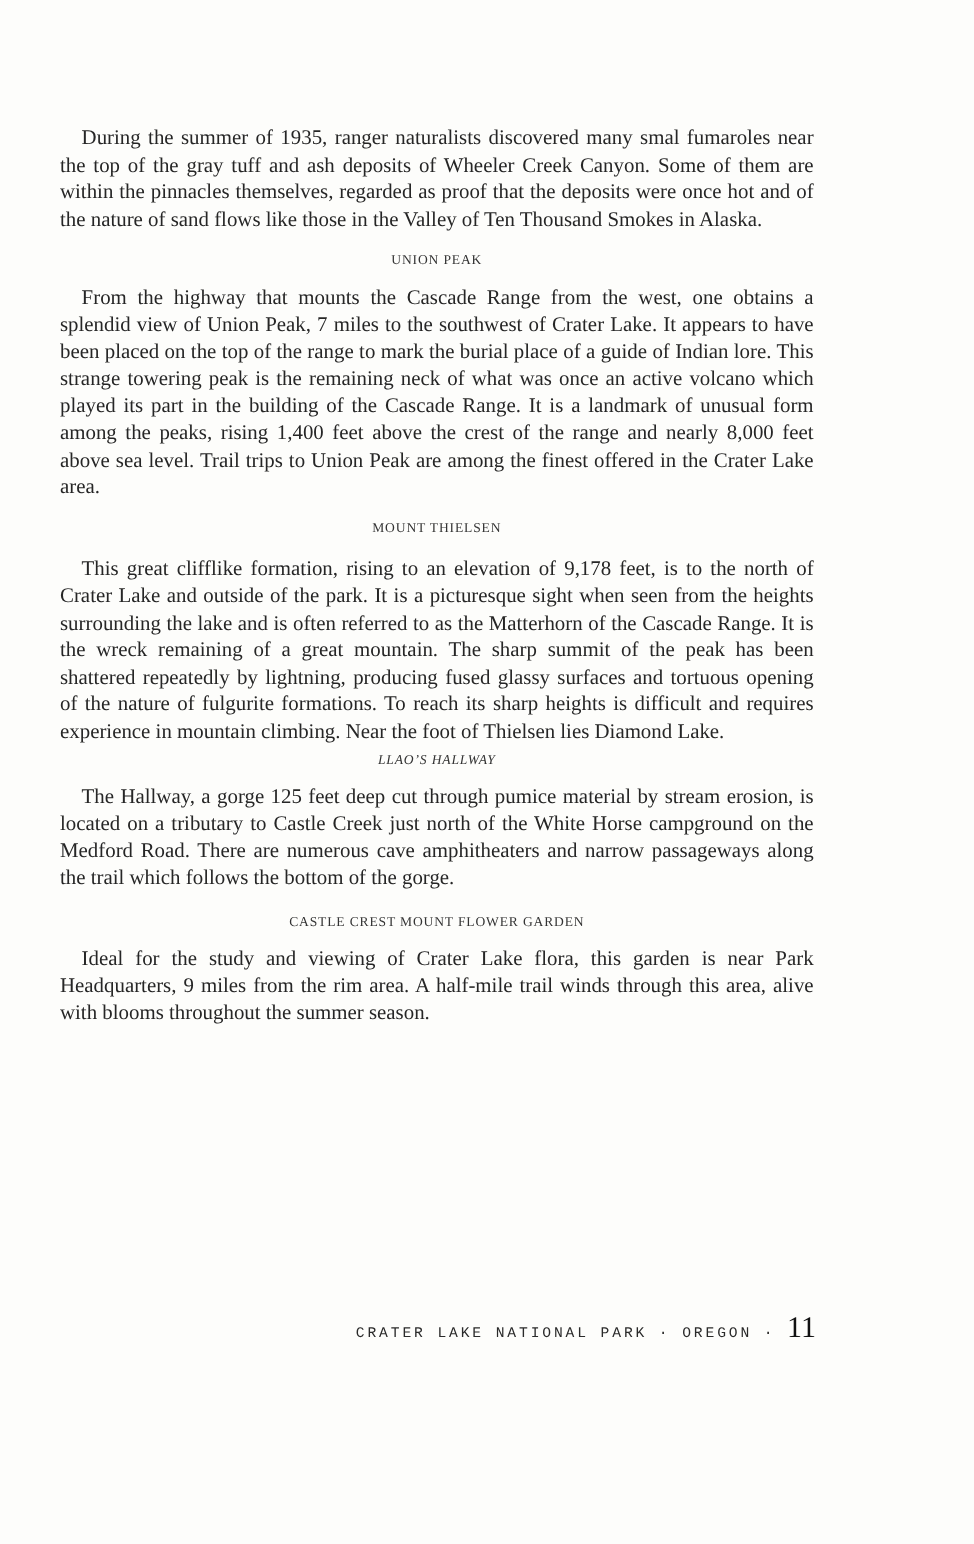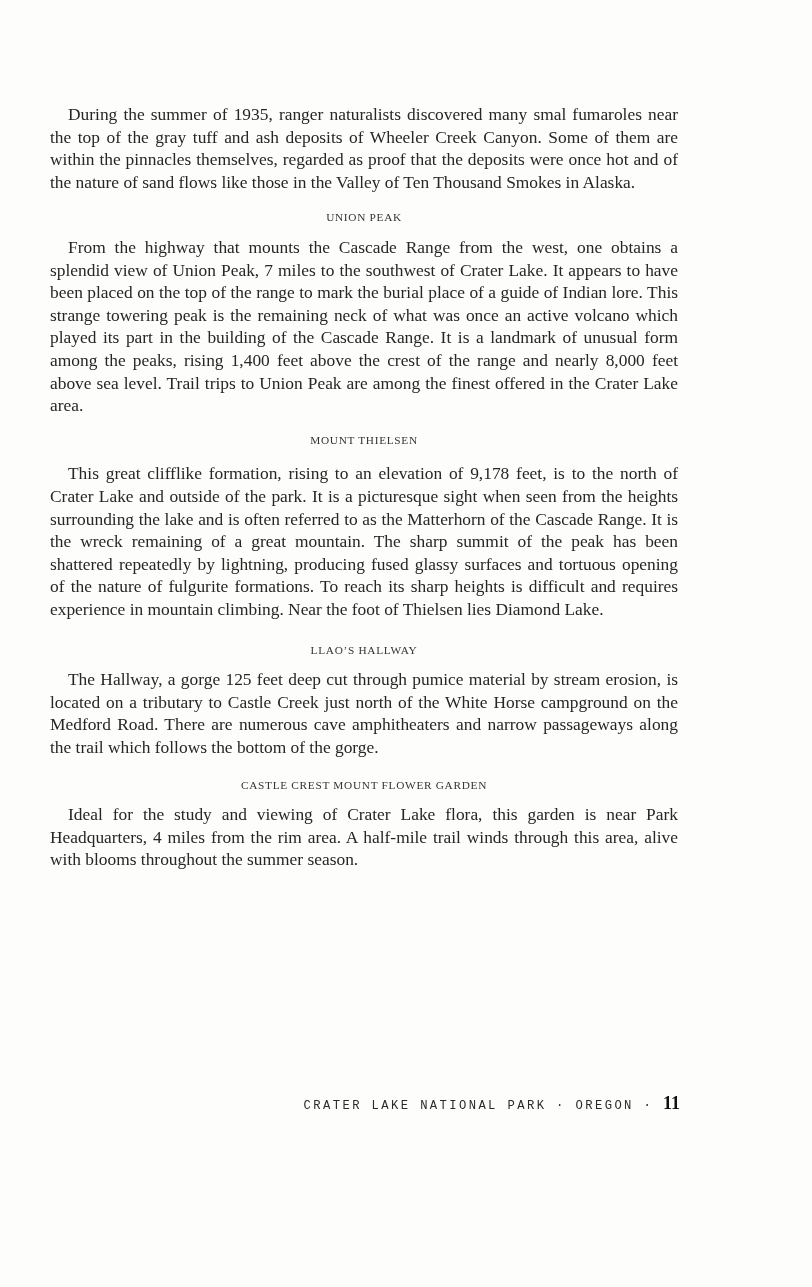--- a/index.html
+++ b/index.html
@@ -5,40 +5,40 @@
   html, body { margin:0; padding:0; background:#fdfdfb; }
   body { width:812px; height:1287px; position:relative; overflow:hidden; }
   .page { position:absolute; left:50px; top:103px; width:628px; color:#262626;
     font-family:"Liberation Serif","DejaVu Serif",serif; font-size:17.4px; line-height:22.6px; }
   p { margin:0; text-align:justify; text-align-last:left; hyphens:none; }
   p.indent { text-indent:18px; }
   h3 { margin:0; font-weight:normal; text-align:center; font-size:11.3px; letter-spacing:0.7px;
     font-family:"Liberation Serif","DejaVu Serif",serif; color:#333; }
   .h-union { margin-top:13px; margin-bottom:7px; }
   .h-thielsen { margin-top:12px; margin-bottom:11px; }
-  .h-llao { margin-top:19px; margin-bottom:6px; }
+  .h-llao { margin-top:3px; margin-bottom:6px;font-style:italic; }
   .h-castle { margin-top:16px; margin-bottom:6px; }
   .footer { position:absolute; top:1093px; left:240px; width:440px; text-align:right;
     font-family:"Liberation Mono","DejaVu Sans Mono",monospace; font-size:12.2px; letter-spacing:2.4px; color:#2a2a2a; }
-  .footer .pg { font-family:"Liberation Serif","DejaVu Serif",serif; font-weight:bold; font-size:18px; letter-spacing:0; color:#111; }
+  .footer .pg { font-family:"Liberation Serif","DejaVu Serif",serif; font-weight:normal; font-size:25px; letter-spacing:0; color:#111; }
 </style>
 </head>
 <body>
 
 <div class="page">
   <p class="indent">During the summer of 1935, ranger naturalists discovered many smal fumaroles near the top of the gray tuff and ash deposits of Wheeler Creek Canyon.  Some of them are within the pinnacles themselves, regarded as proof that the deposits were once hot and of the nature of sand flows like those in the Valley of Ten Thousand Smokes in Alaska.</p>
 
   <h3 class="h-union">UNION PEAK</h3>
   <p class="indent">From the highway that mounts the Cascade Range from the west, one obtains a splendid view of Union Peak, 7 miles to the southwest of Crater Lake.  It appears to have been placed on the top of the range to mark the burial place of a guide of Indian lore.  This strange towering peak is the remaining neck of what was once an active volcano which played its part in the building of the Cascade Range.  It is a landmark of unusual form among the peaks, rising 1,400 feet above the crest of the range and nearly 8,000 feet above sea level.  Trail trips to Union Peak are among the finest offered in the Crater Lake area.</p>
 
   <h3 class="h-thielsen">MOUNT THIELSEN</h3>
   <p class="indent">This great clifflike formation, rising to an elevation of 9,178 feet, is to the north of Crater Lake and outside of the park.  It is a picturesque sight when seen from the heights surrounding the lake and is often referred to as the Matterhorn of the Cascade Range.  It is the wreck remaining of a great mountain.  The sharp summit of the peak has been shattered repeatedly by lightning, producing fused glassy surfaces and tortuous opening of the nature of fulgurite formations.  To reach its sharp heights is difficult and requires experience in mountain climbing.  Near the foot of Thielsen lies Diamond Lake.</p>
 
   <h3 class="h-llao">LLAO’S HALLWAY</h3>
   <p class="indent">The Hallway, a gorge 125 feet deep cut through pumice material by stream erosion, is located on a tributary to Castle Creek just north of the White Horse campground on the Medford Road.  There are numerous cave amphitheaters and narrow passageways along the trail which follows the bottom of the gorge.</p>
 
   <h3 class="h-castle">CASTLE CREST MOUNT FLOWER GARDEN</h3>
-  <p class="indent">Ideal for the study and viewing of Crater Lake flora, this garden is near Park Headquarters, 4 miles from the rim area.  A half-mile trail winds through this area, alive with blooms throughout the summer season.</p>
+  <p class="indent">Ideal for the study and viewing of Crater Lake flora, this garden is near Park Headquarters, 9 miles from the rim area.  A half-mile trail winds through this area, alive with blooms throughout the summer season.</p>
 </div>
 
 <div class="footer">
   <span>CRATER LAKE NATIONAL PARK · OREGON · </span><span class="pg">11</span>
 </div>
 
 </body></html>

